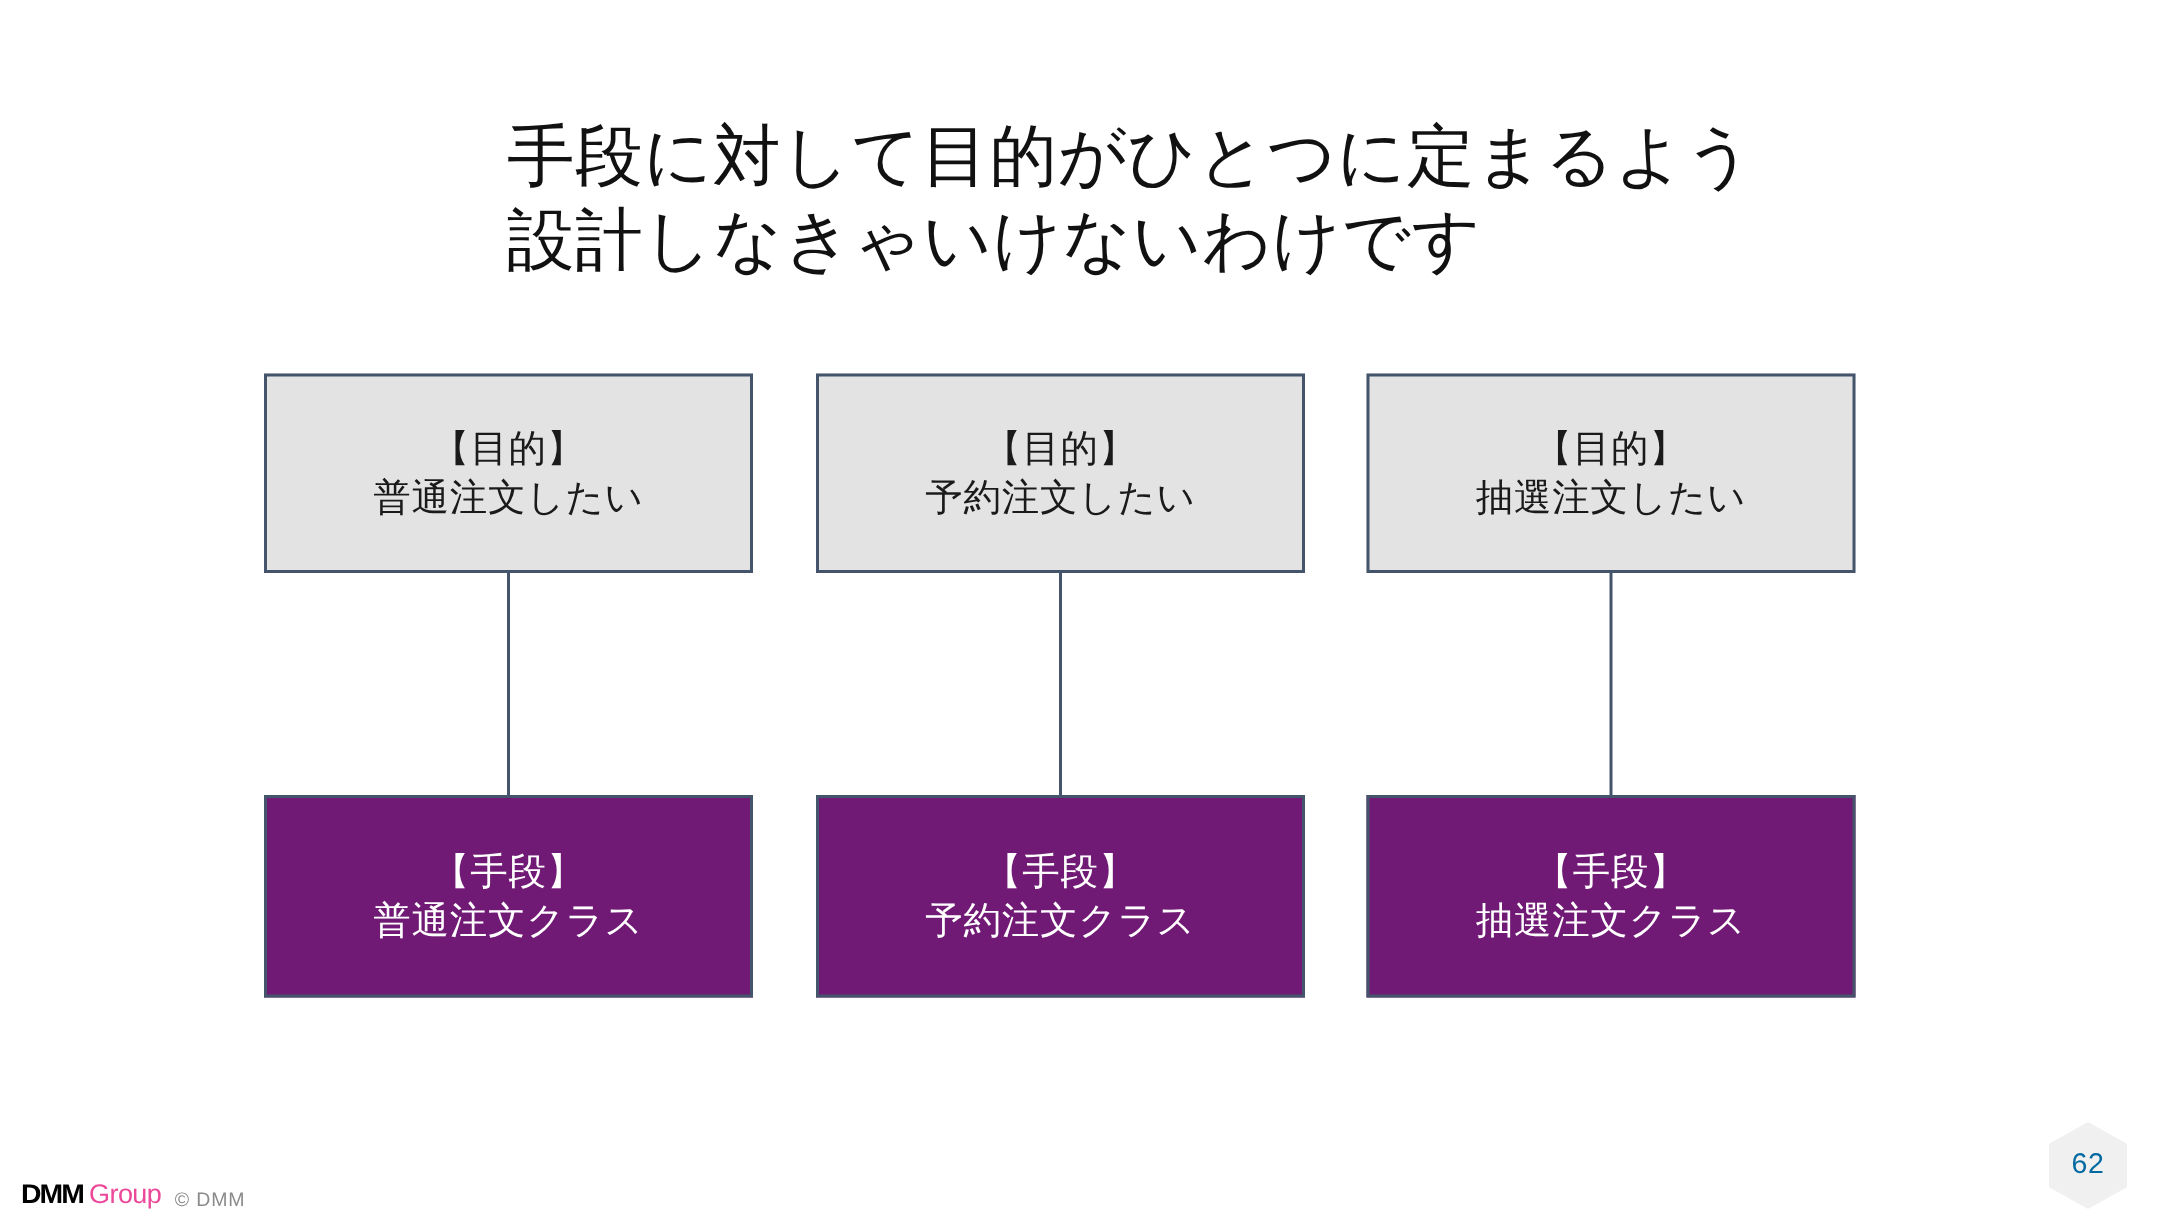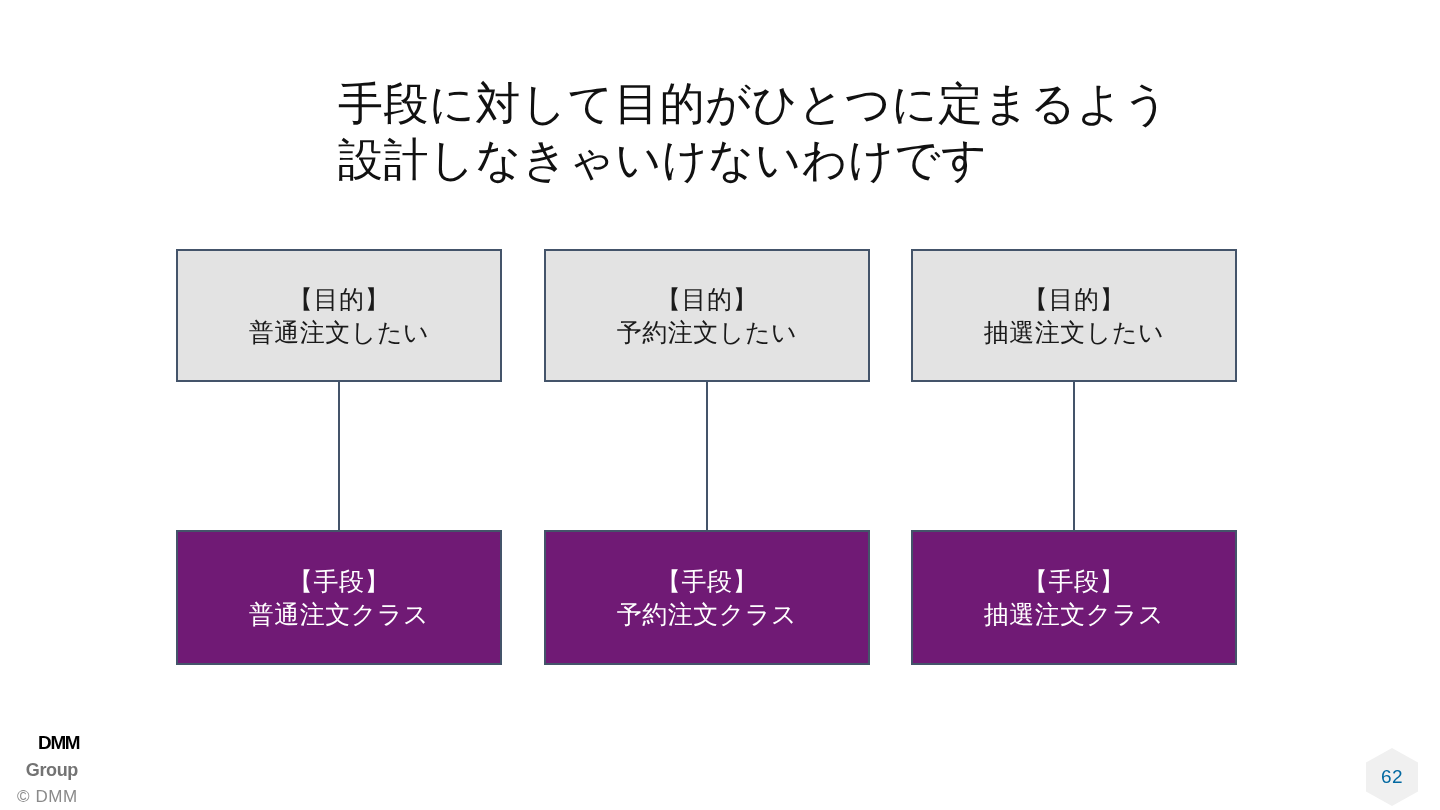--- a/index.html
+++ b/index.html
@@ -99,38 +99,37 @@
   }
 
   
   #footer-logo {
     position: absolute;
     left: 14px;
     bottom: 19px;
     display: flex;
     align-items: flex-end;
     gap: 6px;
-    flex-direction: column;
   }
   .logo-dmm {
     font-size: 18px;
     font-weight: 700;
     color: #000000;
     letter-spacing: -1.2px;
     transform: scaleX(1.05);
     transform-origin: left center;
   }
   .logo-group {
     font-size: 18px;
-    font-weight: 700;
-    color: #737373;
+    font-weight: 400;
+    color: #ec4899;
     letter-spacing: -0.4px;
   }
   .logo-copy {
-    font-size: 17px;
+    font-size: 13px;
     font-weight: 400;
     color: #8a8a8a;
     letter-spacing: 0.6px;
     margin-left: 3px;
   }
 
   
   #page-number {
     position: absolute;
     right: 22px;

